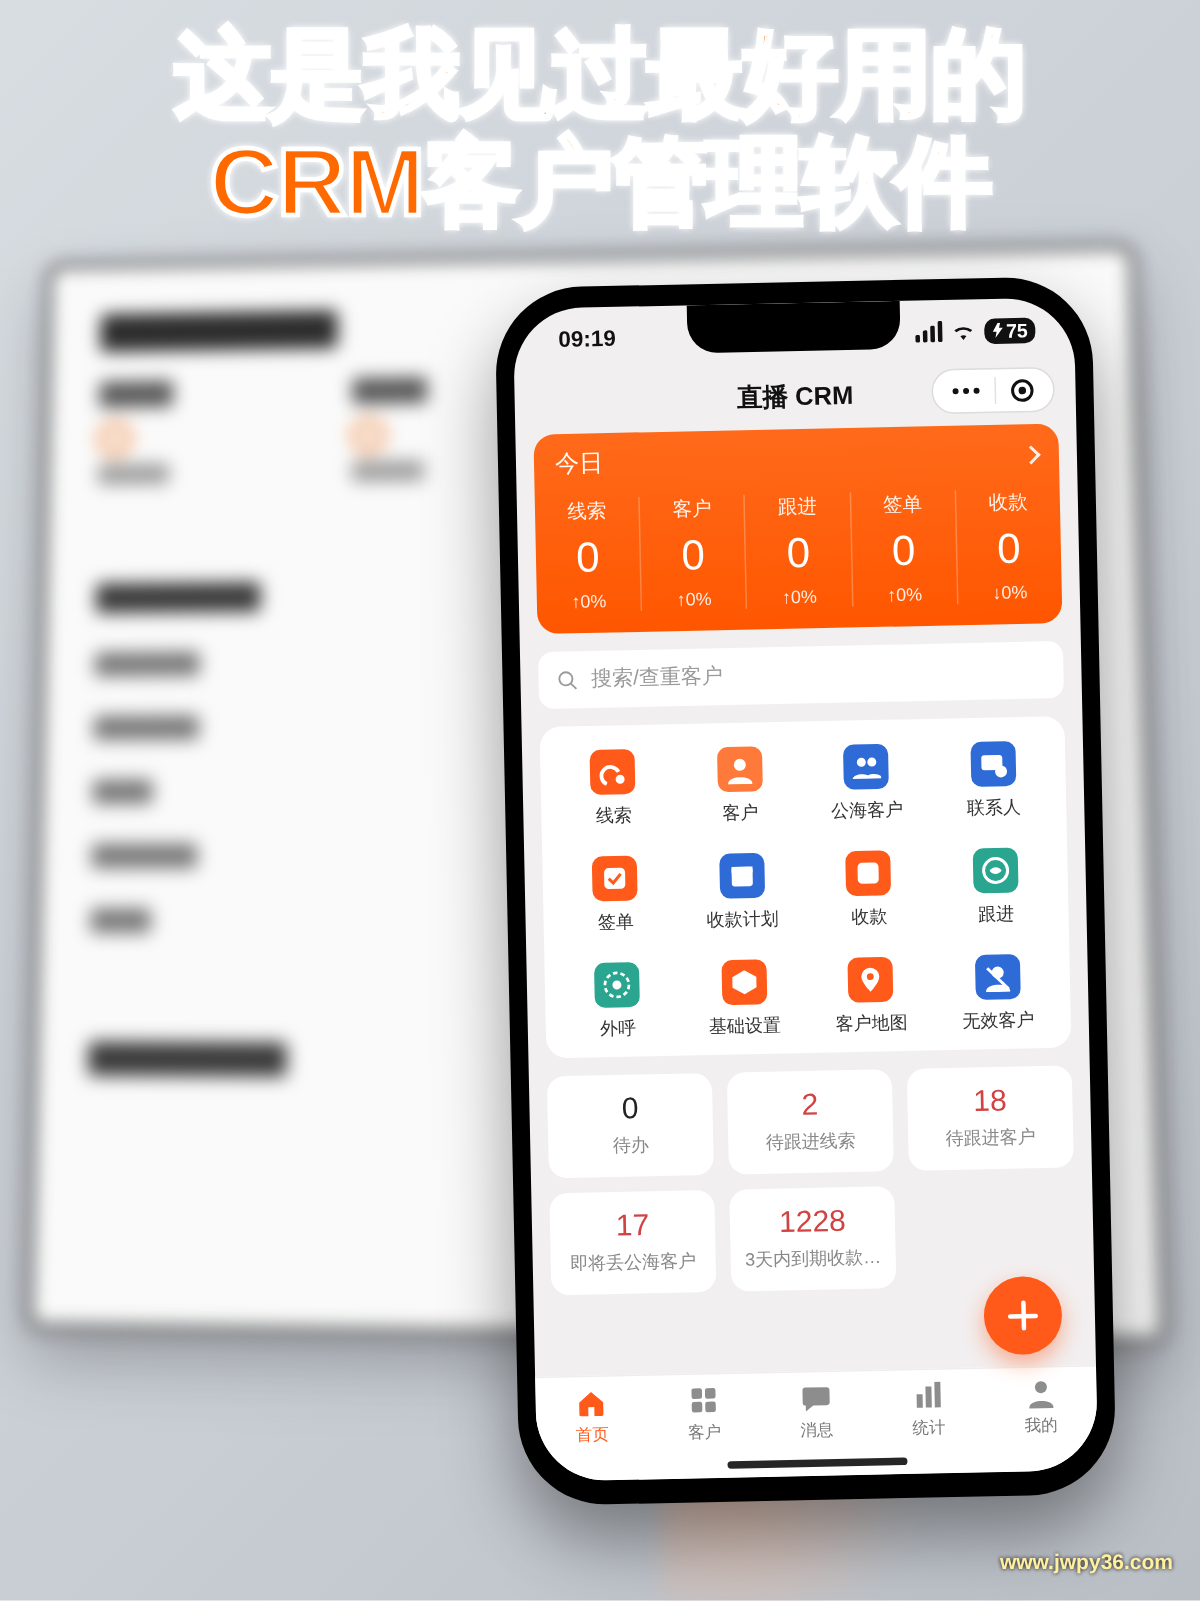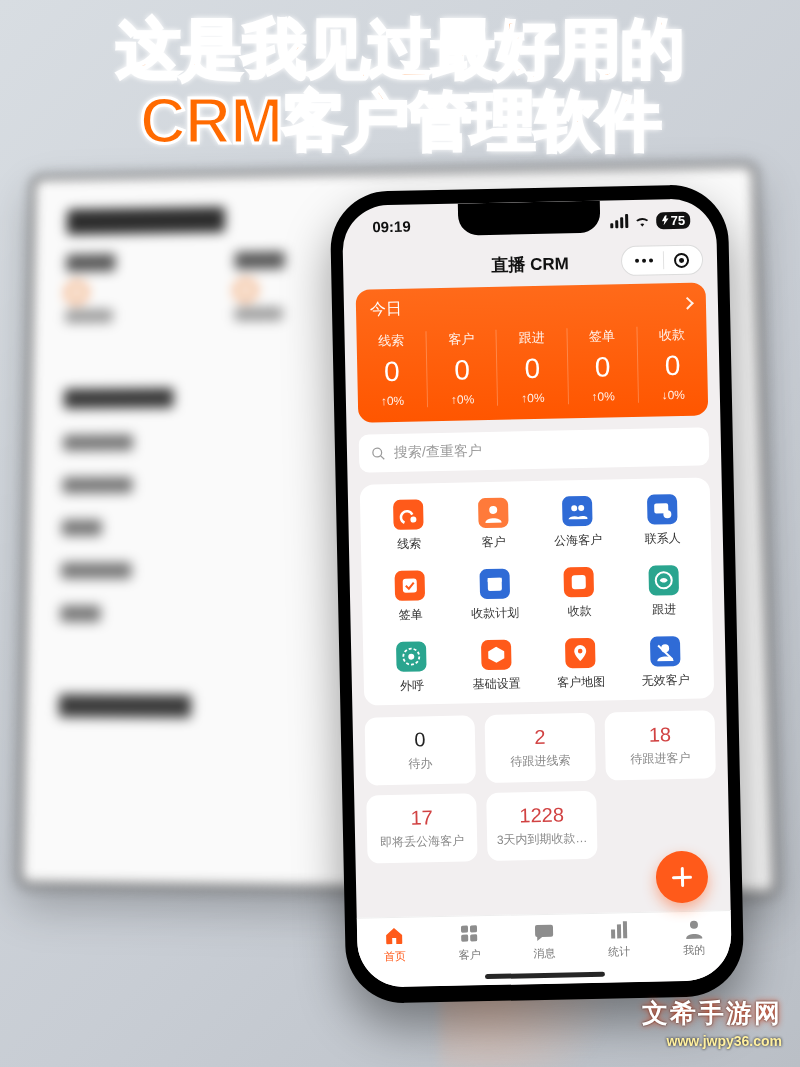--- a/index.html
+++ b/index.html
@@ -445,15 +445,14 @@
             <path d="M3 20c1-5 15-5 16 0v1H3z"></path>
           </svg>
           <span>我的</span>
         </div>
       </div>
     <div class="home-ind"></div>
   </div>
 </div>
 
 <div class="wm">
-  <div class="w1">文希手游网</div>
   <div class="w2">www.jwpy36.com</div>
 </div>
 
 </body></html>

